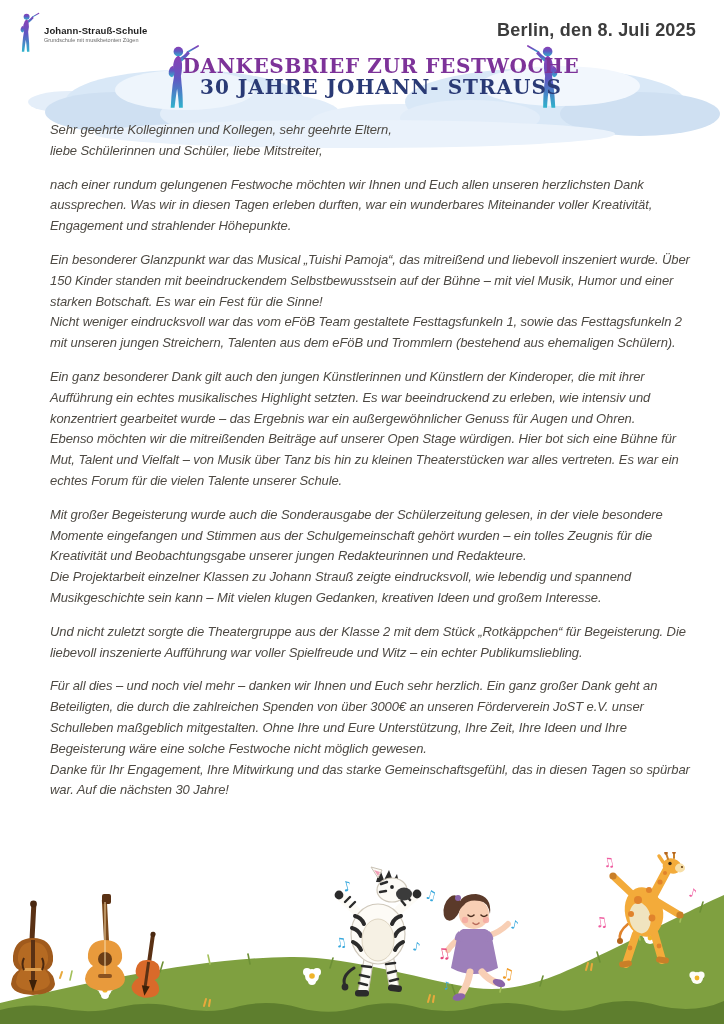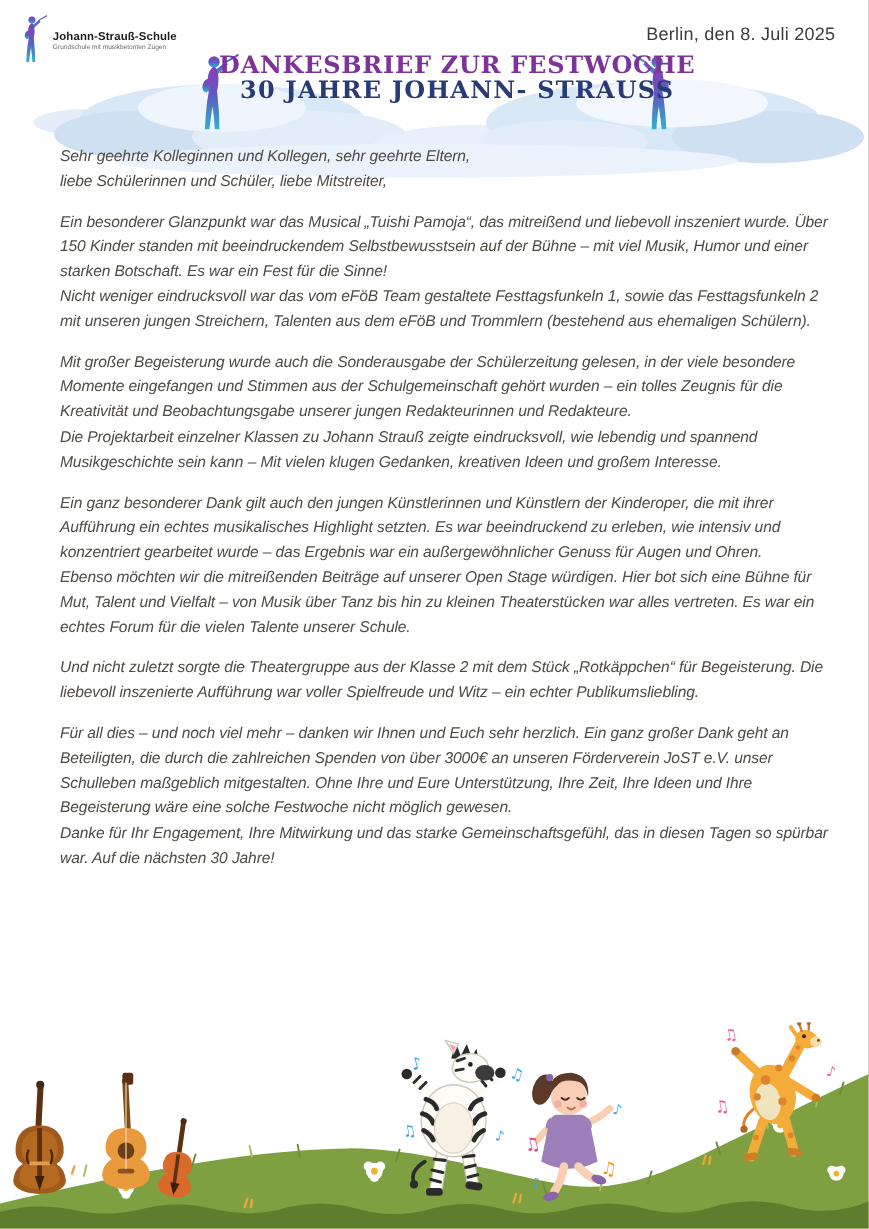--- a/index.html
+++ b/index.html
@@ -8,26 +8,26 @@
     background:#ffffff;overflow:hidden;
     font-family:"Liberation Sans",sans-serif;
   }
   
   .logo{position:absolute;left:14px;top:12px;display:flex;align-items:flex-start;z-index:5;}
   .logo svg{display:block;}
   .logo-text{margin-left:4px;margin-top:13px;}
   .logo-name{font-size:9.5px;font-weight:bold;color:#1d1d1d;letter-spacing:.1px;}
   .logo-sub{font-size:5.5px;color:#6a6a6a;margin-top:1px;}
   .date-line{
-    position:absolute;top:20px;right:28px;font-size:15px;color:#3c3c3c;
-    letter-spacing:.2px;z-index:5;
+    position:absolute;top:20px;right:28px;font-size:18px;color:#3c3c3c;
+    letter-spacing:.2px;z-index:5;font-weight:bold;
   }
   .banner{position:absolute;left:0;top:40px;width:724px;height:135px;}
   .banner-title{
-    position:absolute;left:0;right:0;top:44px;text-align:center;z-index:4;
+    position:absolute;left:0;right:0;top:56px;text-align:center;z-index:4;
     font-family:"DejaVu Serif",serif;font-weight:bold;line-height:1.04;padding-left:38px;
   }
   .banner-line1{font-size:20px;letter-spacing:.6px;}
   .banner-line2{font-size:20px;letter-spacing:1px;}
   
   .letter{
     position:absolute;left:50px;top:120px;width:640px;z-index:3;
     font-size:13px;line-height:20.8px;color:#4e4a44;letter-spacing:-.1px;
   }
   .para{margin:0 0 13px 0;white-space:pre-line;font-style:italic;}
@@ -91,26 +91,27 @@
       <div class="logo-sub">Grundschule mit musikbetonten Zügen</div>
     </div>
   </div>
 
   <div class="date-line">Berlin, den 8. Juli 2025</div>
 
   <div class="letter">
     <p class="para">Sehr geehrte Kolleginnen und Kollegen, sehr geehrte Eltern,
 liebe Schülerinnen und Schüler, liebe Mitstreiter,</p>
     <div>
+        <p class="para">nach einer rundum gelungenen Festwoche möchten wir Ihnen und Euch allen unseren herzlichsten Dank aussprechen. Was wir in diesen Tagen erleben durften, war ein wunderbares Miteinander voller Kreativität, Engagement und strahlender Höhepunkte.</p>
         <p class="para">Ein besonderer Glanzpunkt war das Musical „Tuishi Pamoja“, das mitreißend und liebevoll inszeniert wurde. Über 150 Kinder standen mit beeindruckendem Selbstbewusstsein auf der Bühne – mit viel Musik, Humor und einer starken Botschaft. Es war ein Fest für die Sinne!
 Nicht weniger eindrucksvoll war das vom eFöB Team gestaltete Festtagsfunkeln 1, sowie das Festtagsfunkeln 2 mit unseren jungen Streichern, Talenten aus dem eFöB und Trommlern (bestehend aus ehemaligen Schülern).</p>
+        <p class="para">Ein ganz besonderer Dank gilt auch den jungen Künstlerinnen und Künstlern der Kinderoper, die mit ihrer Aufführung ein echtes musikalisches Highlight setzten. Es war beeindruckend zu erleben, wie intensiv und konzentriert gearbeitet wurde – das Ergebnis war ein außergewöhnlicher Genuss für Augen und Ohren.
+Ebenso möchten wir die mitreißenden Beiträge auf unserer Open Stage würdigen. Hier bot sich eine Bühne für Mut, Talent und Vielfalt – von Musik über Tanz bis hin zu kleinen Theaterstücken war alles vertreten. Es war ein echtes Forum für die vielen Talente unserer Schule.</p>
         <p class="para">Mit großer Begeisterung wurde auch die Sonderausgabe der Schülerzeitung gelesen, in der viele besondere Momente eingefangen und Stimmen aus der Schulgemeinschaft gehört wurden – ein tolles Zeugnis für die Kreativität und Beobachtungsgabe unserer jungen Redakteurinnen und Redakteure.
 Die Projektarbeit einzelner Klassen zu Johann Strauß zeigte eindrucksvoll, wie lebendig und spannend Musikgeschichte sein kann – Mit vielen klugen Gedanken, kreativen Ideen und großem Interesse.</p>
-        <p class="para">Ein ganz besonderer Dank gilt auch den jungen Künstlerinnen und Künstlern der Kinderoper, die mit ihrer Aufführung ein echtes musikalisches Highlight setzten. Es war beeindruckend zu erleben, wie intensiv und konzentriert gearbeitet wurde – das Ergebnis war ein außergewöhnlicher Genuss für Augen und Ohren.
-Ebenso möchten wir die mitreißenden Beiträge auf unserer Open Stage würdigen. Hier bot sich eine Bühne für Mut, Talent und Vielfalt – von Musik über Tanz bis hin zu kleinen Theaterstücken war alles vertreten. Es war ein echtes Forum für die vielen Talente unserer Schule.</p>
         <p class="para">Und nicht zuletzt sorgte die Theatergruppe aus der Klasse 2 mit dem Stück „Rotkäppchen“ für Begeisterung. Die liebevoll inszenierte Aufführung war voller Spielfreude und Witz – ein echter Publikumsliebling.</p>
         <p class="para">Für all dies – und noch viel mehr – danken wir Ihnen und Euch sehr herzlich. Ein ganz großer Dank geht an Beteiligten, die durch die zahlreichen Spenden von über 3000€ an unseren Förderverein JoST e.V. unser Schulleben maßgeblich mitgestalten. Ohne Ihre und Eure Unterstützung, Ihre Zeit, Ihre Ideen und Ihre Begeisterung wäre eine solche Festwoche nicht möglich gewesen.
 Danke für Ihr Engagement, Ihre Mitwirkung und das starke Gemeinschaftsgefühl, das in diesen Tagen so spürbar war. Auf die nächsten 30 Jahre!</p>
       </div>
   </div>
 
   <svg class="footer-art" viewBox="0 0 724 172" xmlns="http://www.w3.org/2000/svg">
 
     <g>
       <path d="M0,151 C90,130 200,106 290,105 C350,104 430,130 475,136 C525,142 565,120 615,96 C660,74 695,56 724,43 L724,172 L0,172 Z" fill="#7fa040"></path>

